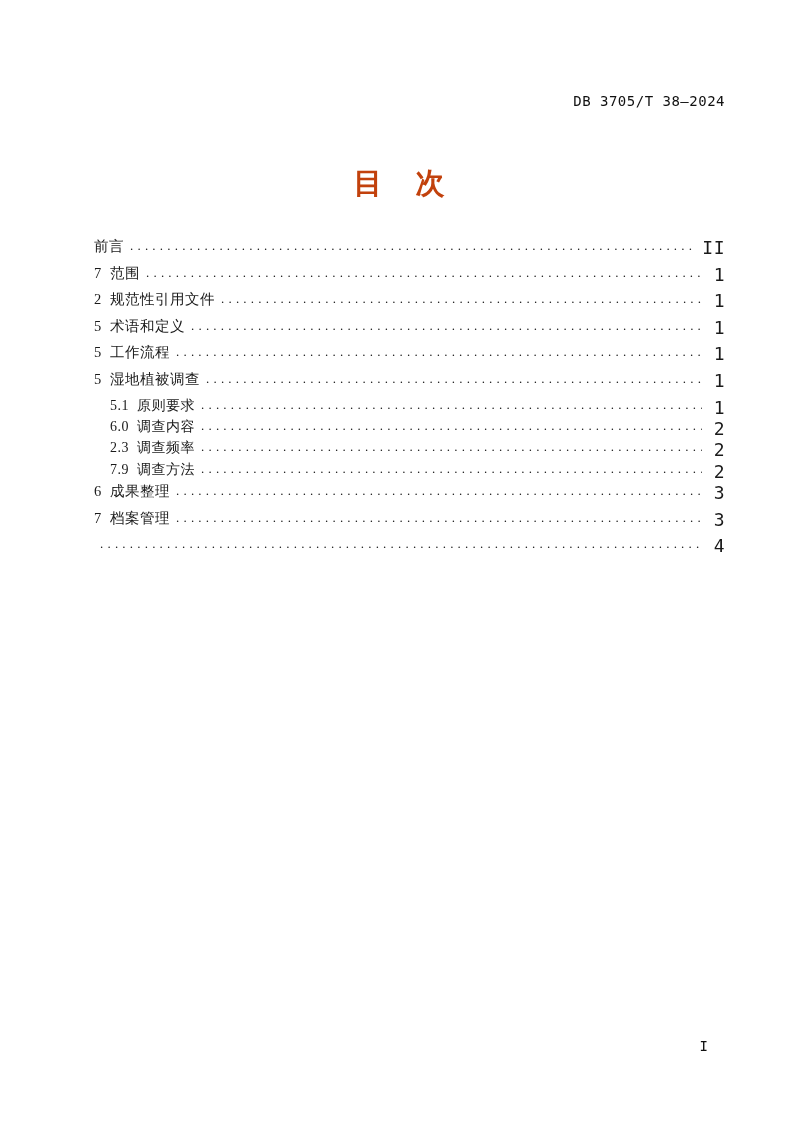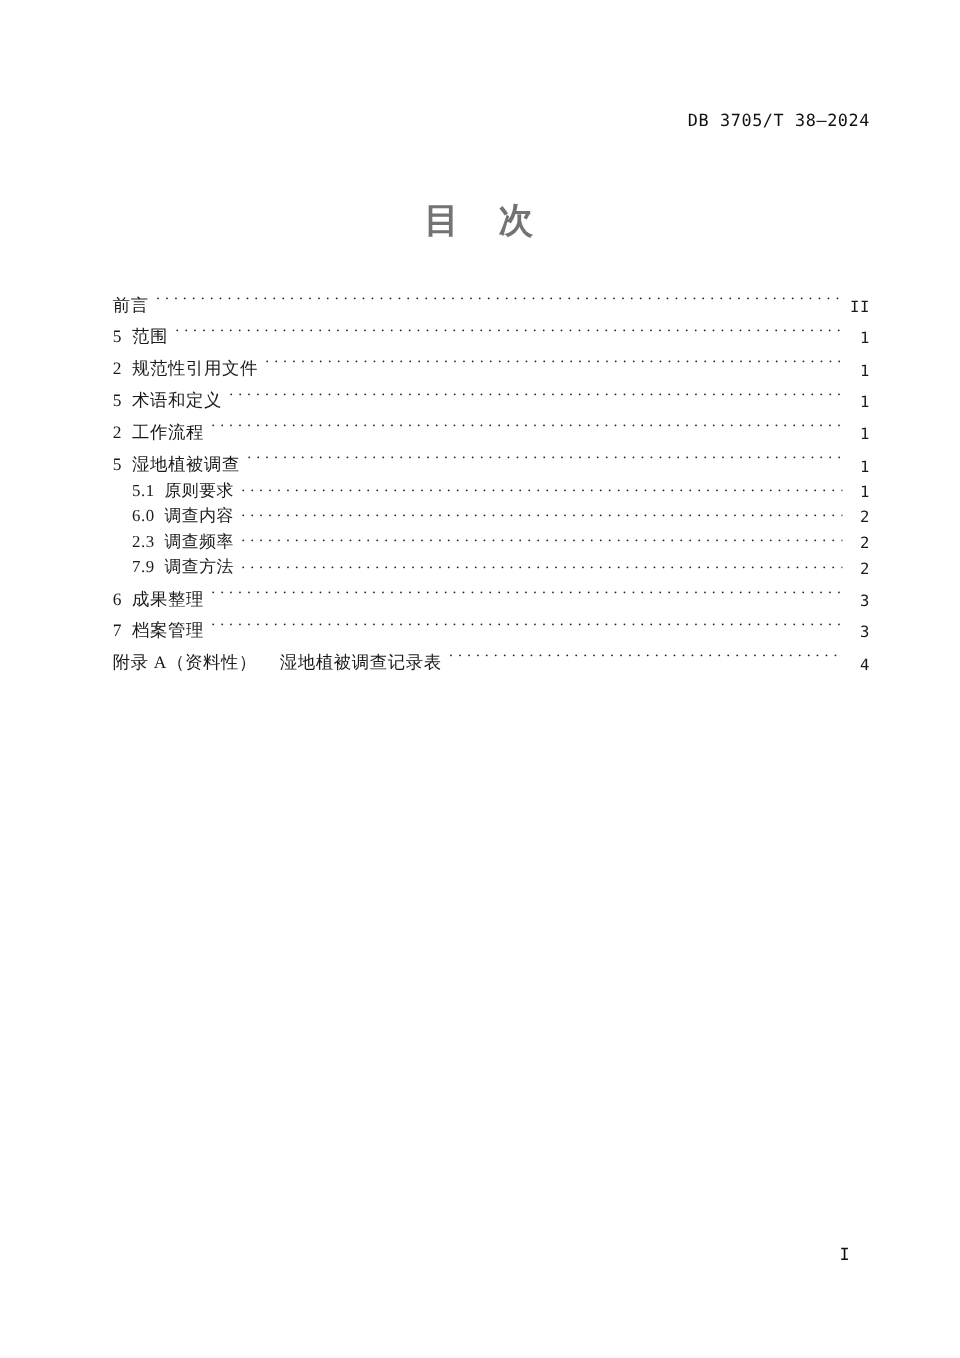--- a/index.html
+++ b/index.html
@@ -25,32 +25,32 @@
   .title {
     position: absolute;
     top: 164px;
     left: 0;
     width: 100%;
     text-align: center;
     font-family: "Liberation Sans", "DejaVu Sans", sans-serif;
     font-size: 29px;
     font-weight: 700;
     letter-spacing: 2px;
-    color: #737373;
+    color: #c2410c;
     white-space: pre;
   }
   .toc {
     position: absolute;
     top: 237px;
     left: 94px;
     right: 75px;
   }
   .toc-row {
     display: flex;
-    align-items: flex-end;
+    align-items: flex-start;
     height: 26.6px;
     font-size: 14.5px;
     letter-spacing: 0.5px;
   }
   .toc-row.sub {
     height: 21.4px;
     padding-left: 16px;
     font-size: 14px;
   }
   .entry-label { white-space: pre; flex: 0 0 auto; }
@@ -67,21 +67,21 @@
     font-size: 13px;
     letter-spacing: 4.2px;
     color: #222;
   }
   .entry-page {
     flex: 0 0 auto;
     white-space: pre;
     min-width: 18px;
     text-align: right;
     font-family: "DejaVu Sans Mono", "Liberation Mono", monospace;
-    font-size: 13px;
+    font-size: 18px;
   }
   .footer-page-num {
     position: absolute;
     top: 1038px;
     right: 92px;
     font-size: 14px;
     color: #111;
     font-family: "DejaVu Sans Mono", "Liberation Mono", monospace;
   }
 </style>
@@ -96,39 +96,39 @@
 
   <div class="toc">
 
     <div class="toc-row">
       <span class="entry-label">前言</span>
       <span class="leader"></span>
       <span class="entry-page">II</span>
     </div>
 
     <div class="toc-row">
-      <span class="entry-label">5  范围</span>
+      <span class="entry-label">7  范围</span>
       <span class="leader"></span>
       <span class="entry-page">1</span>
     </div>
 
     <div class="toc-row">
       <span class="entry-label">2  规范性引用文件</span>
       <span class="leader"></span>
       <span class="entry-page">1</span>
     </div>
 
     <div class="toc-row">
       <span class="entry-label">5  术语和定义</span>
       <span class="leader"></span>
       <span class="entry-page">1</span>
     </div>
 
     <div class="toc-row">
-      <span class="entry-label">2  工作流程</span>
+      <span class="entry-label">5  工作流程</span>
       <span class="leader"></span>
       <span class="entry-page">1</span>
     </div>
 
     <div class="toc-row">
       <span class="entry-label">5  湿地植被调查</span>
       <span class="leader"></span>
       <span class="entry-page">1</span>
     </div>
 
@@ -162,21 +162,20 @@
       <span class="entry-page">3</span>
     </div>
 
     <div class="toc-row">
       <span class="entry-label">7  档案管理</span>
       <span class="leader"></span>
       <span class="entry-page">3</span>
     </div>
 
     <div class="toc-row">
-      <span class="entry-label">附录 A（资料性）　 湿地植被调查记录表</span>
       <span class="leader"></span>
       <span class="entry-page">4</span>
     </div>
 
   </div>
 
   <div class="footer-page-num">I</div>
 
 </div>
 

